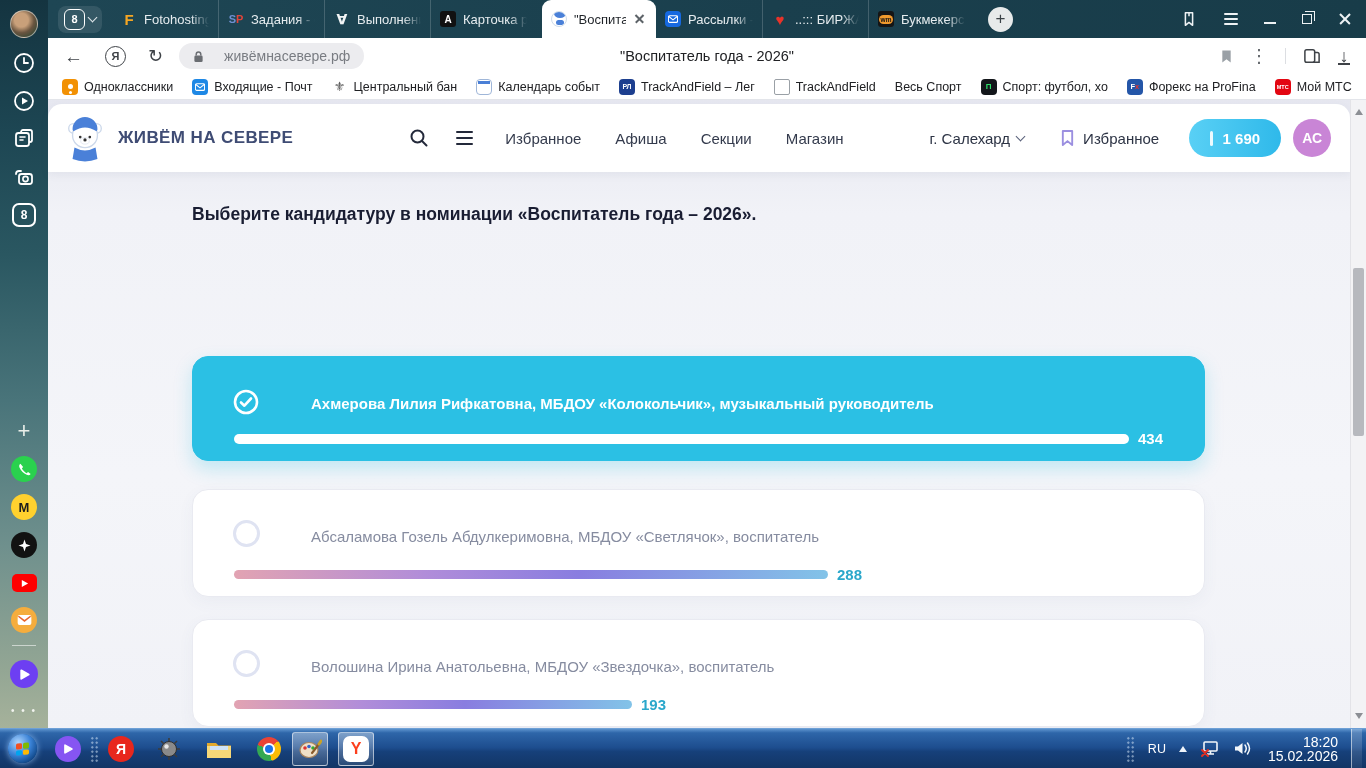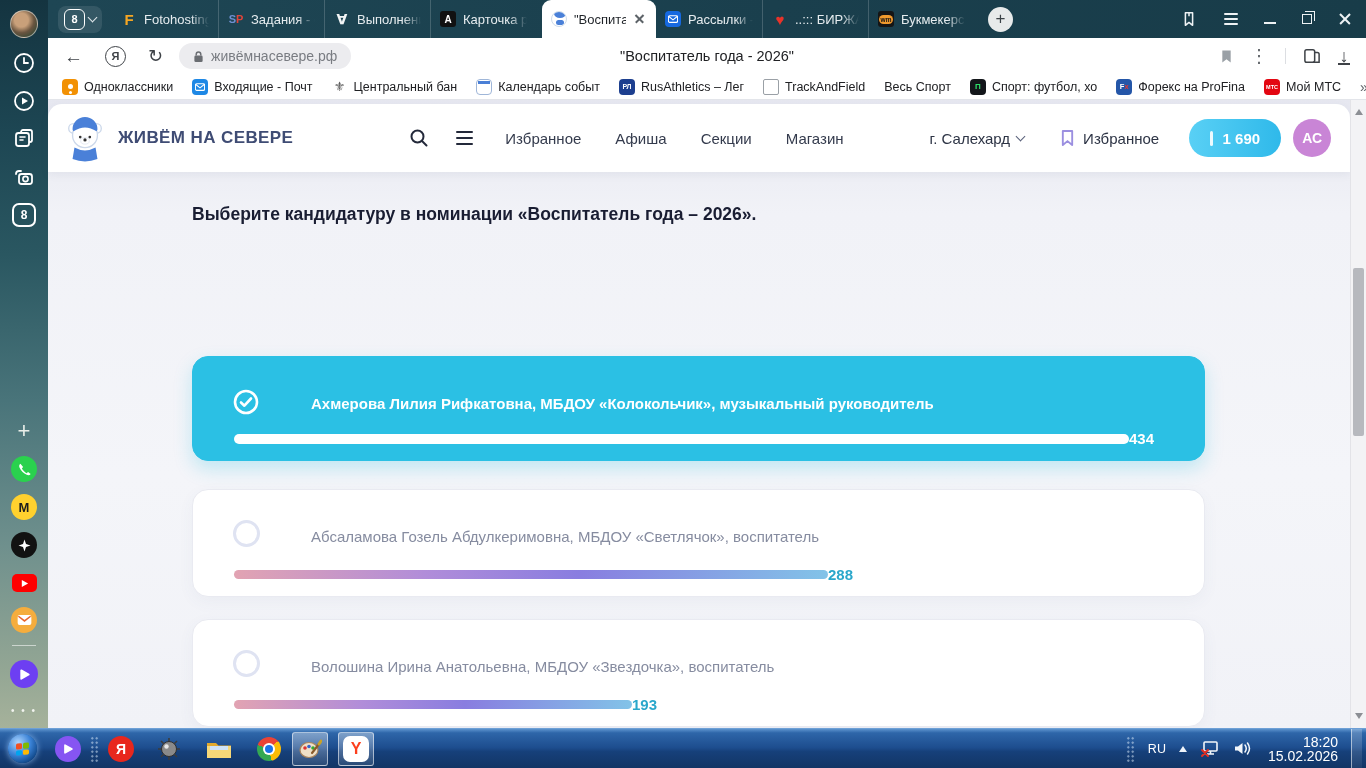--- a/index.html
+++ b/index.html
@@ -60,21 +60,21 @@
   .win-max::before{content:"";position:absolute;left:2px;top:-4px;width:9px;height:9px;border:1.6px solid #eef2f4;border-left:none;border-bottom:none;}
   .win-close{position:relative;width:14px;height:14px;}
   .win-close::before,.win-close::after{content:"";position:absolute;left:0;top:6px;width:14px;height:1.8px;background:#eef2f4;}
   .win-close::before{transform:rotate(45deg);} .win-close::after{transform:rotate(-45deg);}
 
   
   .toolbar{position:absolute;left:48px;top:38px;width:1318px;height:36px;background:#fff;display:flex;align-items:center;}
   .tb-icon{color:#3e4247;font-size:18px;line-height:1;}
   .ya-btn{width:21px;height:21px;border:1.8px solid #3e4247;border-radius:50%;display:flex;align-items:center;justify-content:center;
     font-size:11px;font-weight:700;color:#3e4247;}
-  .url-pill{margin-left:16px;height:26px;background:#ececef;border-radius:14px;display:flex;align-items:center;gap:7px;padding:0 14px;}
+  .url-pill{margin-left:16px;height:26px;background:#ececef;border-radius:14px;display:flex;align-items:center;gap:20px;padding:0 14px;}
   .url-text{color:#797c82;font-size:14px;}
   .page-title{position:absolute;left:0;right:0;text-align:center;color:#202124;font-size:14.5px;pointer-events:none;}
   .tb-right{margin-left:auto;display:flex;align-items:center;gap:17px;margin-right:16px;}
   .tb-sep{width:1px;height:16px;background:#dcdee2;}
   .dl-arrow{display:flex;flex-direction:column;align-items:center;color:#3e4247;}
   .dl-arrow b{width:12px;height:1.8px;background:#3e4247;margin-top:-2px;}
 
   
   .bookmarks{position:absolute;left:48px;top:74px;width:1318px;height:26px;background:#fff;border-bottom:1px solid #e3e5ea;
     display:flex;align-items:center;gap:19px;padding:0 14px;font-size:12.5px;color:#202124;}
@@ -115,21 +115,21 @@
   .intro{position:absolute;left:144px;top:102px;width:585px;font-size:17.5px;line-height:24px;font-weight:700;color:#191d32;}
 
   .card{position:absolute;left:144px;width:1013px;background:#fff;border:1px solid #e9eaf1;border-radius:16px;
     box-shadow:0 5px 16px rgba(80,90,130,.05);padding-left:40px;}
   .card.selected{background:#2bc0e4;border-color:#2bc0e4;box-shadow:0 8px 18px rgba(43,192,228,.25);}
   #card0{top:256px;height:105px;} #card1{top:389px;height:108px;} #card2{top:519px;height:108px;}
   .radio{position:absolute;left:40px;top:30px;width:27px;height:27px;border-radius:50%;border:3.5px solid #dfe3f2;}
   .checkmark{position:absolute;left:39px;top:31px;}
   .opt-label{position:absolute;left:118px;top:38px;font-size:15px;color:#868ca0;font-weight:500;}
   .card.selected .opt-label{color:#fff;font-weight:700;}
-  .vote-row{position:absolute;left:41px;bottom:13px;right:24px;display:flex;align-items:center;gap:0;}
+  .vote-row{position:absolute;left:41px;bottom:13px;right:24px;display:flex;align-items:center;gap:9px;}
   .vote-fill{height:9px;border-radius:6px;
     background:linear-gradient(90deg,#e2a3b2 0%,#b18dd9 32%,#897de0 58%,#82c3e8 100%);}
   .card.selected .vote-fill{background:#fff;height:10px;}
   .vote-count{font-size:15px;font-weight:800;color:#2aa7cb;}
   .card.selected .vote-count{color:#fff;}
 
   
   .scrollbar{position:absolute;right:0;top:100px;width:16px;height:628px;background:#f3f3f5;border-left:1px solid #e3e3e7;}
   .sc-arrow{position:absolute;left:4px;width:0;height:0;border-left:4px solid transparent;border-right:4px solid transparent;}
   .sc-up{top:9px;border-bottom:6px solid #8c8f94;}
@@ -361,21 +361,21 @@
     <span class="bm">
         <span class="bm-ic bm-eagle">⚜</span>
         <span>Центральный бан</span>
       </span>
     <span class="bm">
         <span class="bm-ic bm-cal"></span>
         <span>Календарь событ</span>
       </span>
     <span class="bm">
         <span class="bm-ic bm-rus">РЛ</span>
-        <span>RusAthletics – Лег</span>
+        <span>TrackAndField – Лег</span>
       </span>
     <span class="bm">
         <span class="bm-ic bm-doc"></span>
         <span>TrackAndField</span>
       </span>
     <span class="bm">
         <span>Весь Спорт</span>
       </span>
     <span class="bm">
         <span class="bm-ic bm-sport">П</span>

